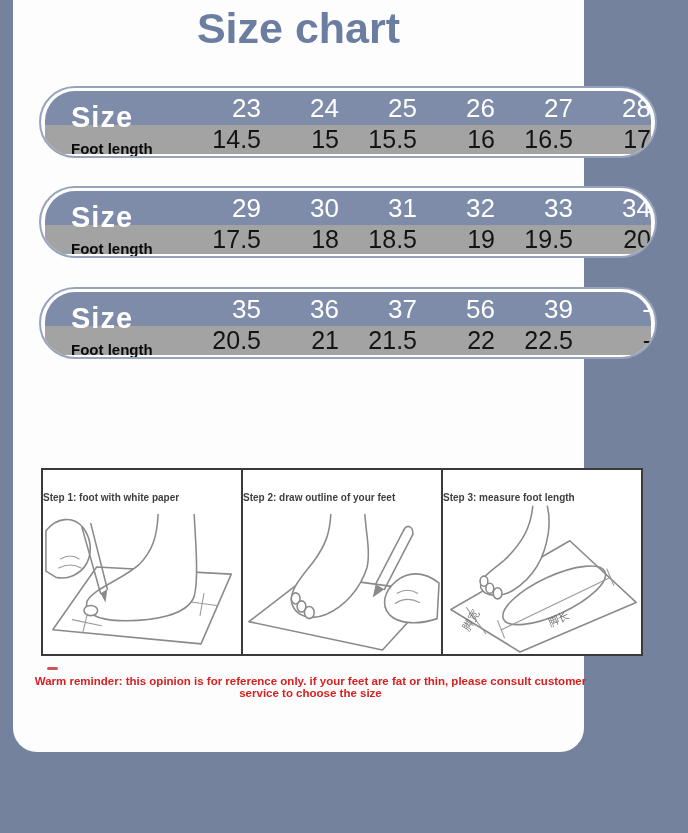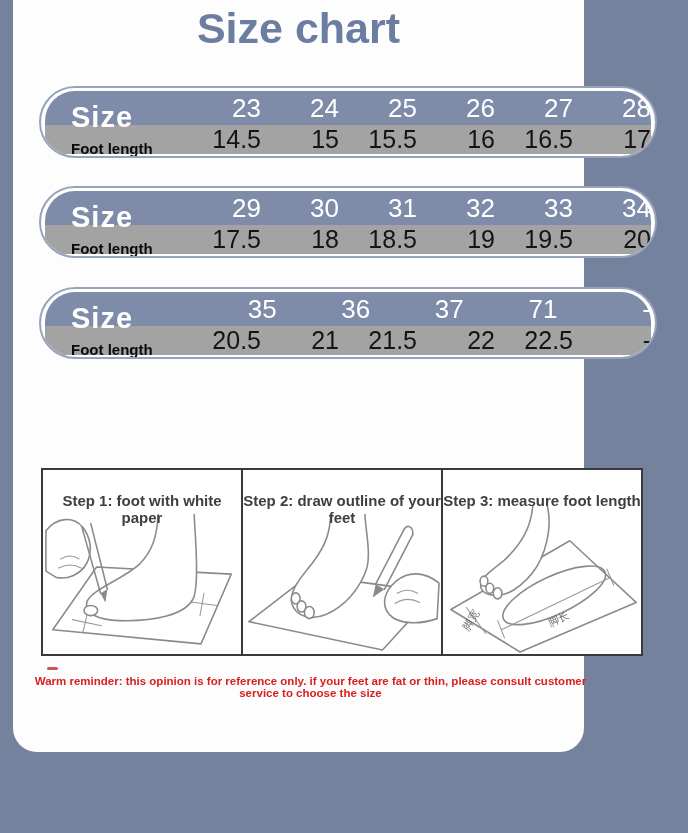--- a/index.html
+++ b/index.html
@@ -76,22 +76,22 @@
     flex: 1;
     position: relative;
     border: 2px solid #3a3a3a;
     margin-right: -2px;
     background: #ffffff;
   }
   .step-panel:last-child { margin-right: 10px; }
   .step-label {
     position: absolute;
     top: 22px; left: 0; width: 100%;
-    text-align: center;
-    font-size: 15px;
+    text-align: left;
+    font-size: 10px;
     font-weight: bold;
     color: #3f3f3f;
     z-index: 2;
   }
   .step-art {
     position: absolute;
     left: 0; top: 0; width: 100%; height: 100%;
   }
   .step-art svg { width: 100%; height: 100%; }
   .reminder {
@@ -163,21 +163,22 @@
       <div class="t-cell">20</div>
     </div>
   </div>
 
   <div class="size-table" style="top:287px;">
     <div class="t-row t-head">
       <div class="t-label">Size</div>
       <div class="t-cell">35</div>
       <div class="t-cell">36</div>
       <div class="t-cell">37</div>
-      <div class="t-cell">71</div>
+      <div class="t-cell">56</div>
+      <div class="t-cell">39</div>
       <div class="t-cell">-</div>
     </div>
     <div class="t-row t-body">
       <div class="t-label">Foot length</div>
       <div class="t-cell">20.5</div>
       <div class="t-cell">21</div>
       <div class="t-cell">21.5</div>
       <div class="t-cell">22</div>
       <div class="t-cell">22.5</div>
       <div class="t-cell">-</div>

